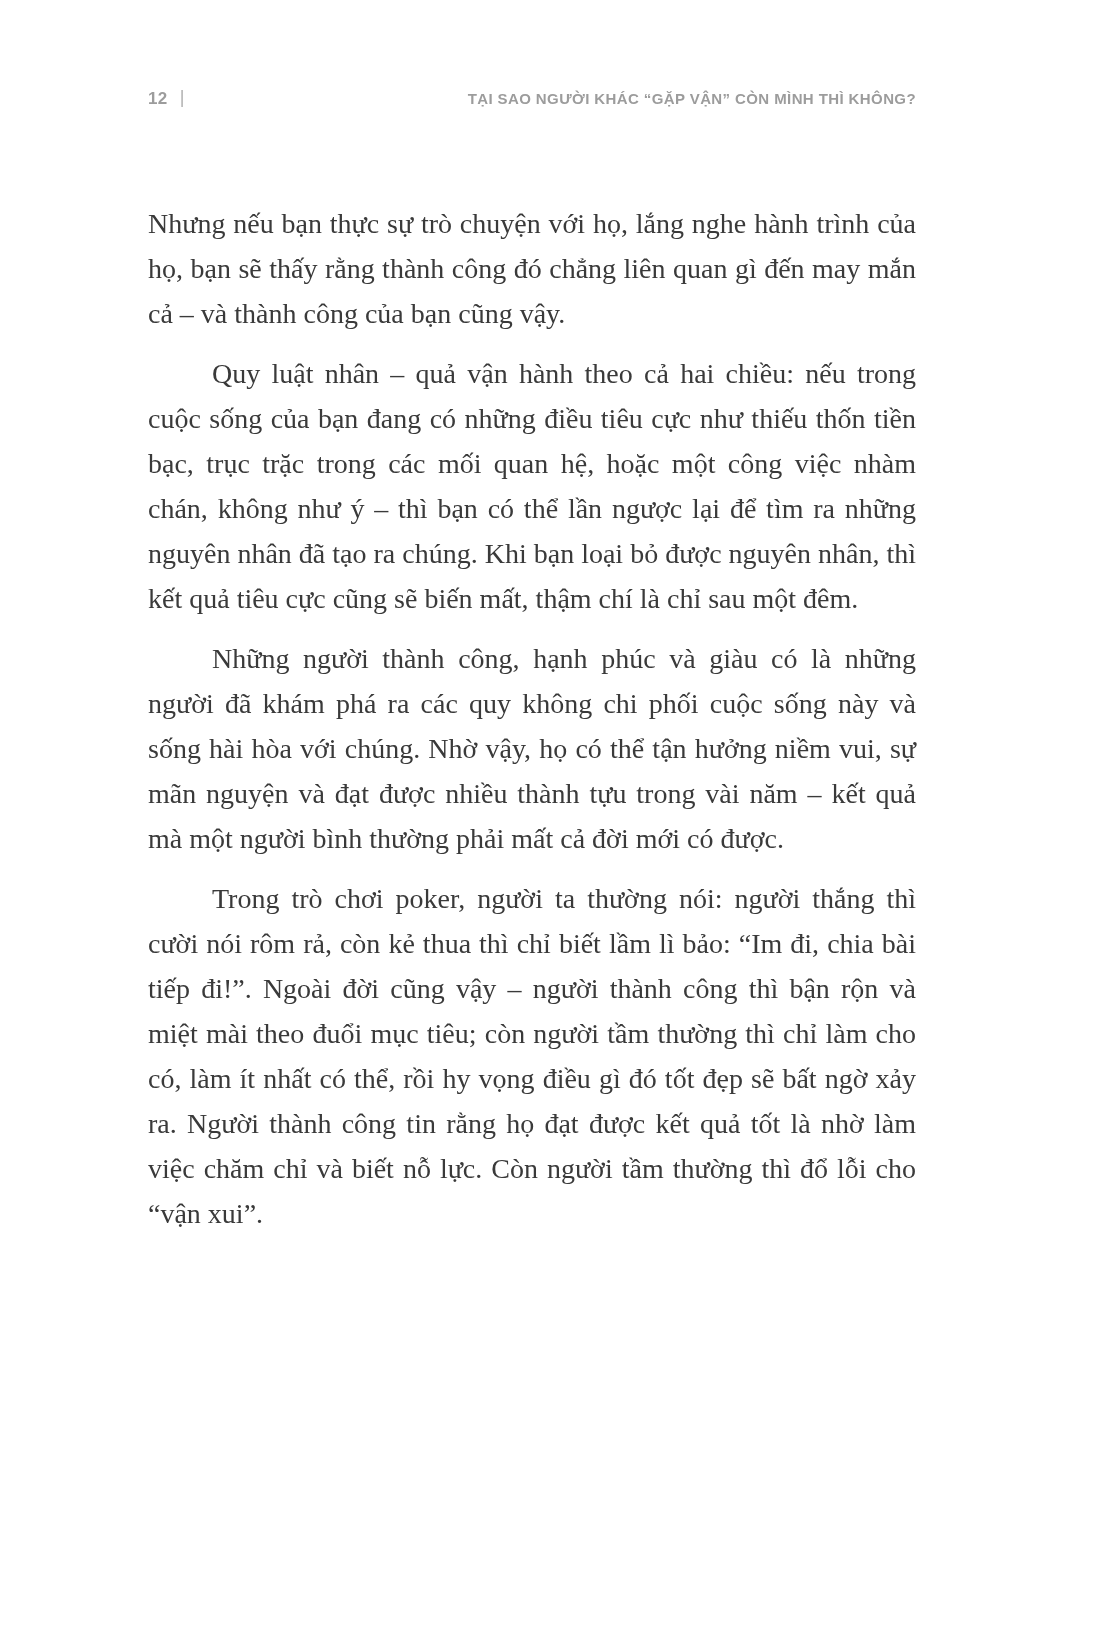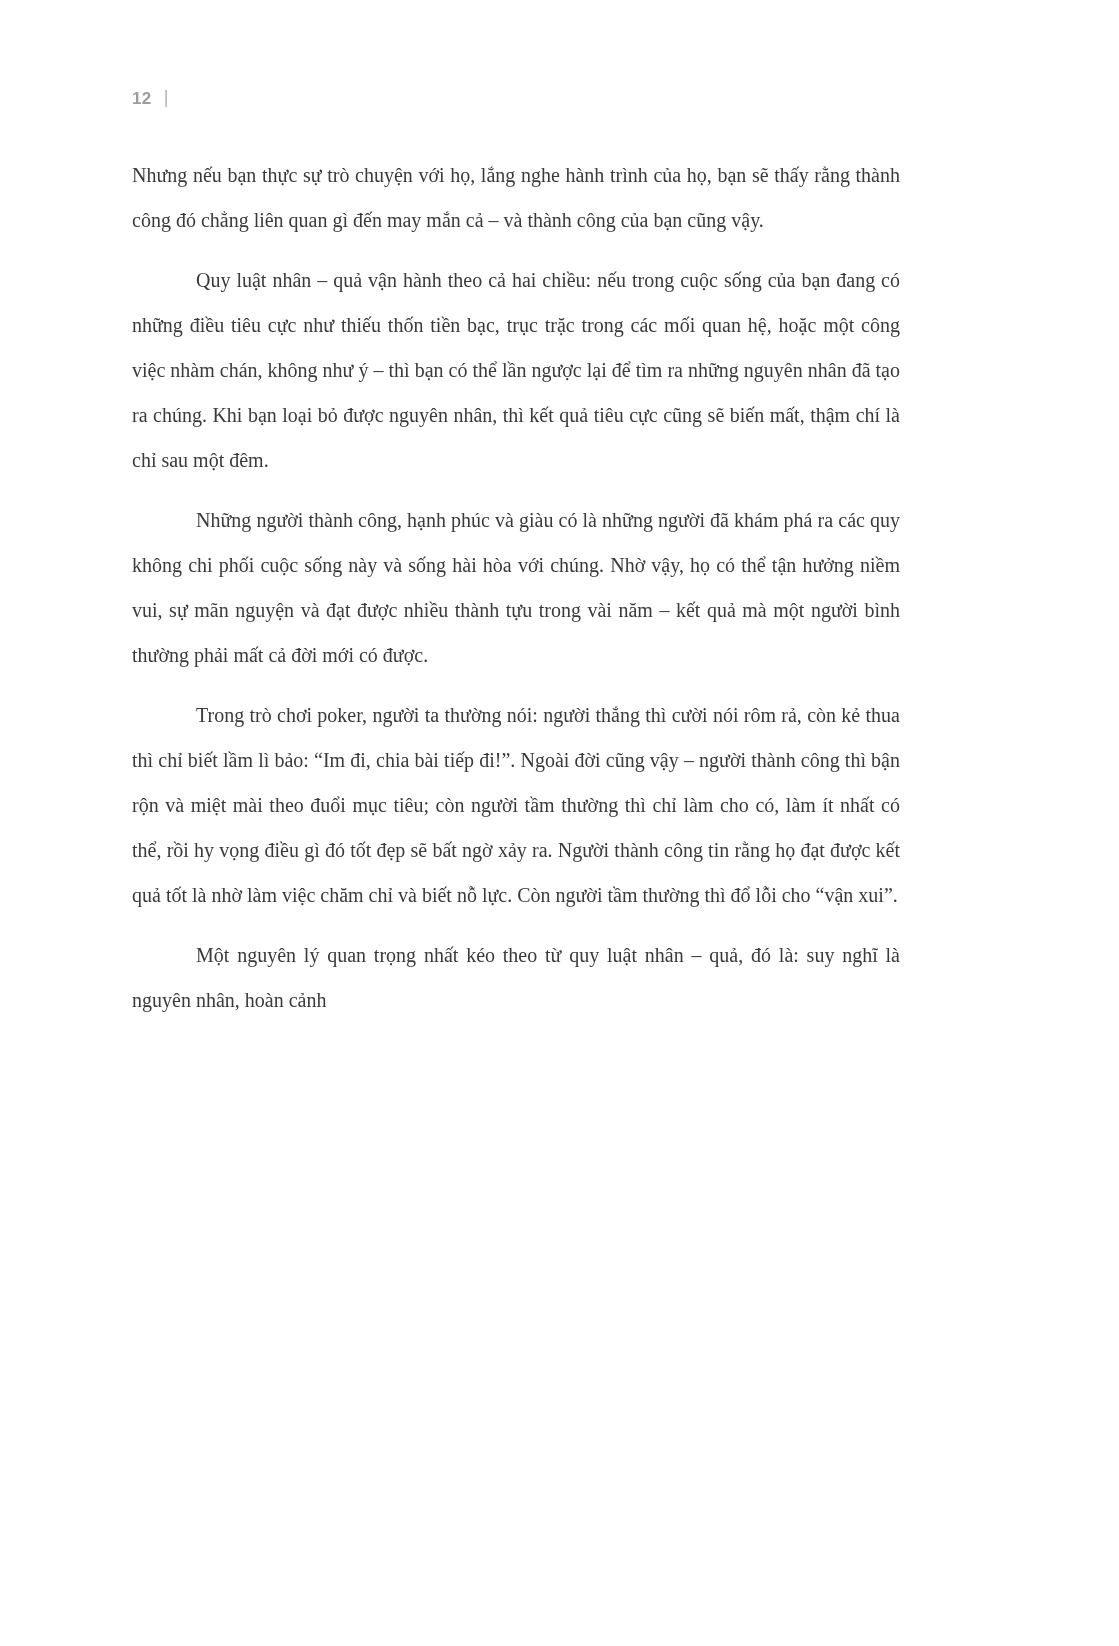--- a/index.html
+++ b/index.html
@@ -11,21 +11,21 @@
       position: relative;
       width: 1119px;
       height: 1646px;
       margin: 0 auto;
       background: #ffffff;
       overflow: hidden;
       font-family: "Liberation Serif", serif;
     }
     .content {
       position: absolute;
-      left: 132px;
+      left: 148px;
       top: 88px;
       width: 768px;
     }
     .running-header {
       display: flex;
       justify-content: space-between;
       align-items: baseline;
       font-family: "Liberation Sans", sans-serif;
       font-size: 15px;
       font-weight: 700;
@@ -46,23 +46,23 @@
       transform: translateY(-1px);
     }
     .running-title {
       text-align: right;
       flex: 1;
       padding-left: 40px;
       white-space: nowrap;
       overflow: hidden;
     }
     .body-text {
-      margin-top: 44px;
+      margin-top: 92px;
       color: #3a3a3a;
-      font-size: 20px;
+      font-size: 28px;
       line-height: 45px;
       text-align: justify;
     }
     .para {
       margin: 0 0 15px 0;
       text-indent: 64px;
     }
     .para.first {
       text-indent: 0;
     }
@@ -71,24 +71,24 @@
 <body>
 
 <div class="page">
   <div class="content">
 
     <div class="running-header">
       <div class="page-num-wrap">
         <span>12</span>
         <span class="page-num-sep">|</span>
       </div>
+      <div class="running-title">TẠI SAO NGƯỜI KHÁC “GẶP VẬN” CÒN MÌNH THÌ KHÔNG?</div>
     </div>
 
     <div class="body-text">
       <p class="para first">Nhưng nếu bạn thực sự trò chuyện với họ, lắng nghe hành trình của họ, bạn sẽ thấy rằng thành công đó chẳng liên quan gì đến may mắn cả – và thành công của bạn cũng vậy.</p>
       <p class="para">Quy luật nhân – quả vận hành theo cả hai chiều: nếu trong cuộc sống của bạn đang có những điều tiêu cực như thiếu thốn tiền bạc, trục trặc trong các mối quan hệ, hoặc một công việc nhàm chán, không như ý – thì bạn có thể lần ngược lại để tìm ra những nguyên nhân đã tạo ra chúng. Khi bạn loại bỏ được nguyên nhân, thì kết quả tiêu cực cũng sẽ biến mất, thậm chí là chỉ sau một đêm.</p>
       <p class="para">Những người thành công, hạnh phúc và giàu có là những người đã khám phá ra các quy không chi phối cuộc sống này và sống hài hòa với chúng. Nhờ vậy, họ có thể tận hưởng niềm vui, sự mãn nguyện và đạt được nhiều thành tựu trong vài năm – kết quả mà một người bình thường phải mất cả đời mới có được.</p>
       <p class="para">Trong trò chơi poker, người ta thường nói: người thắng thì cười nói rôm rả, còn kẻ thua thì chỉ biết lầm lì bảo: “Im đi, chia bài tiếp đi!”. Ngoài đời cũng vậy – người thành công thì bận rộn và miệt mài theo đuổi mục tiêu; còn người tầm thường thì chỉ làm cho có, làm ít nhất có thể, rồi hy vọng điều gì đó tốt đẹp sẽ bất ngờ xảy ra. Người thành công tin rằng họ đạt được kết quả tốt là nhờ làm việc chăm chỉ và biết nỗ lực. Còn người tầm thường thì đổ lỗi cho “vận xui”.</p>
-      <p class="para">Một nguyên lý quan trọng nhất kéo theo từ quy luật nhân – quả, đó là: suy nghĩ là nguyên nhân, hoàn cảnh</p>
     </div>
 
   </div>
 </div>
 
 </body></html>

